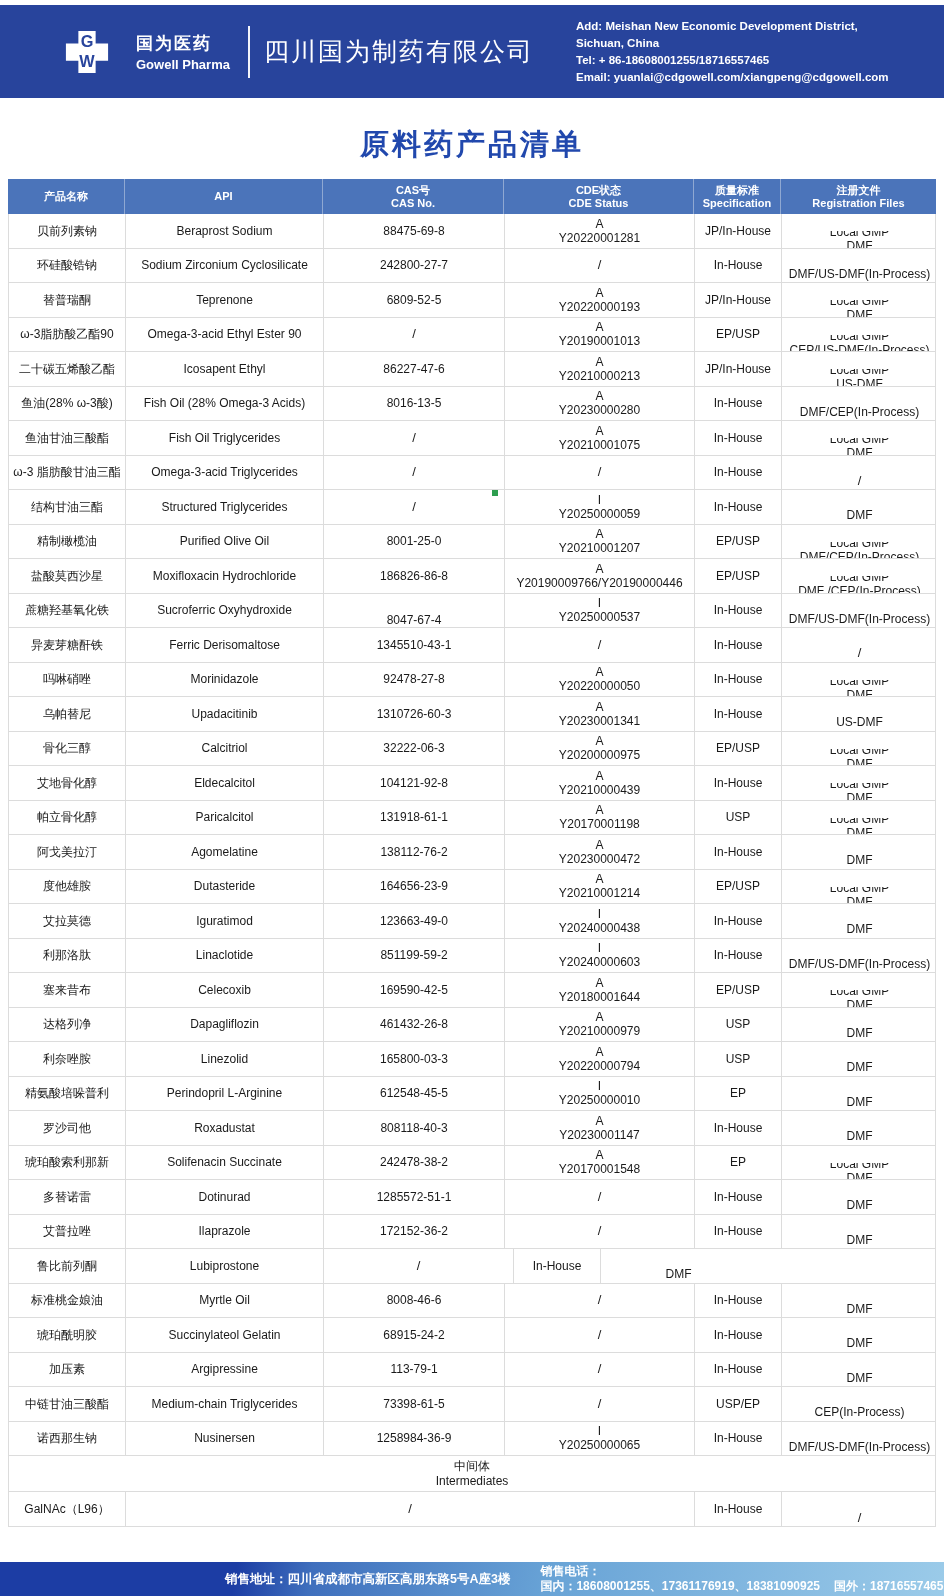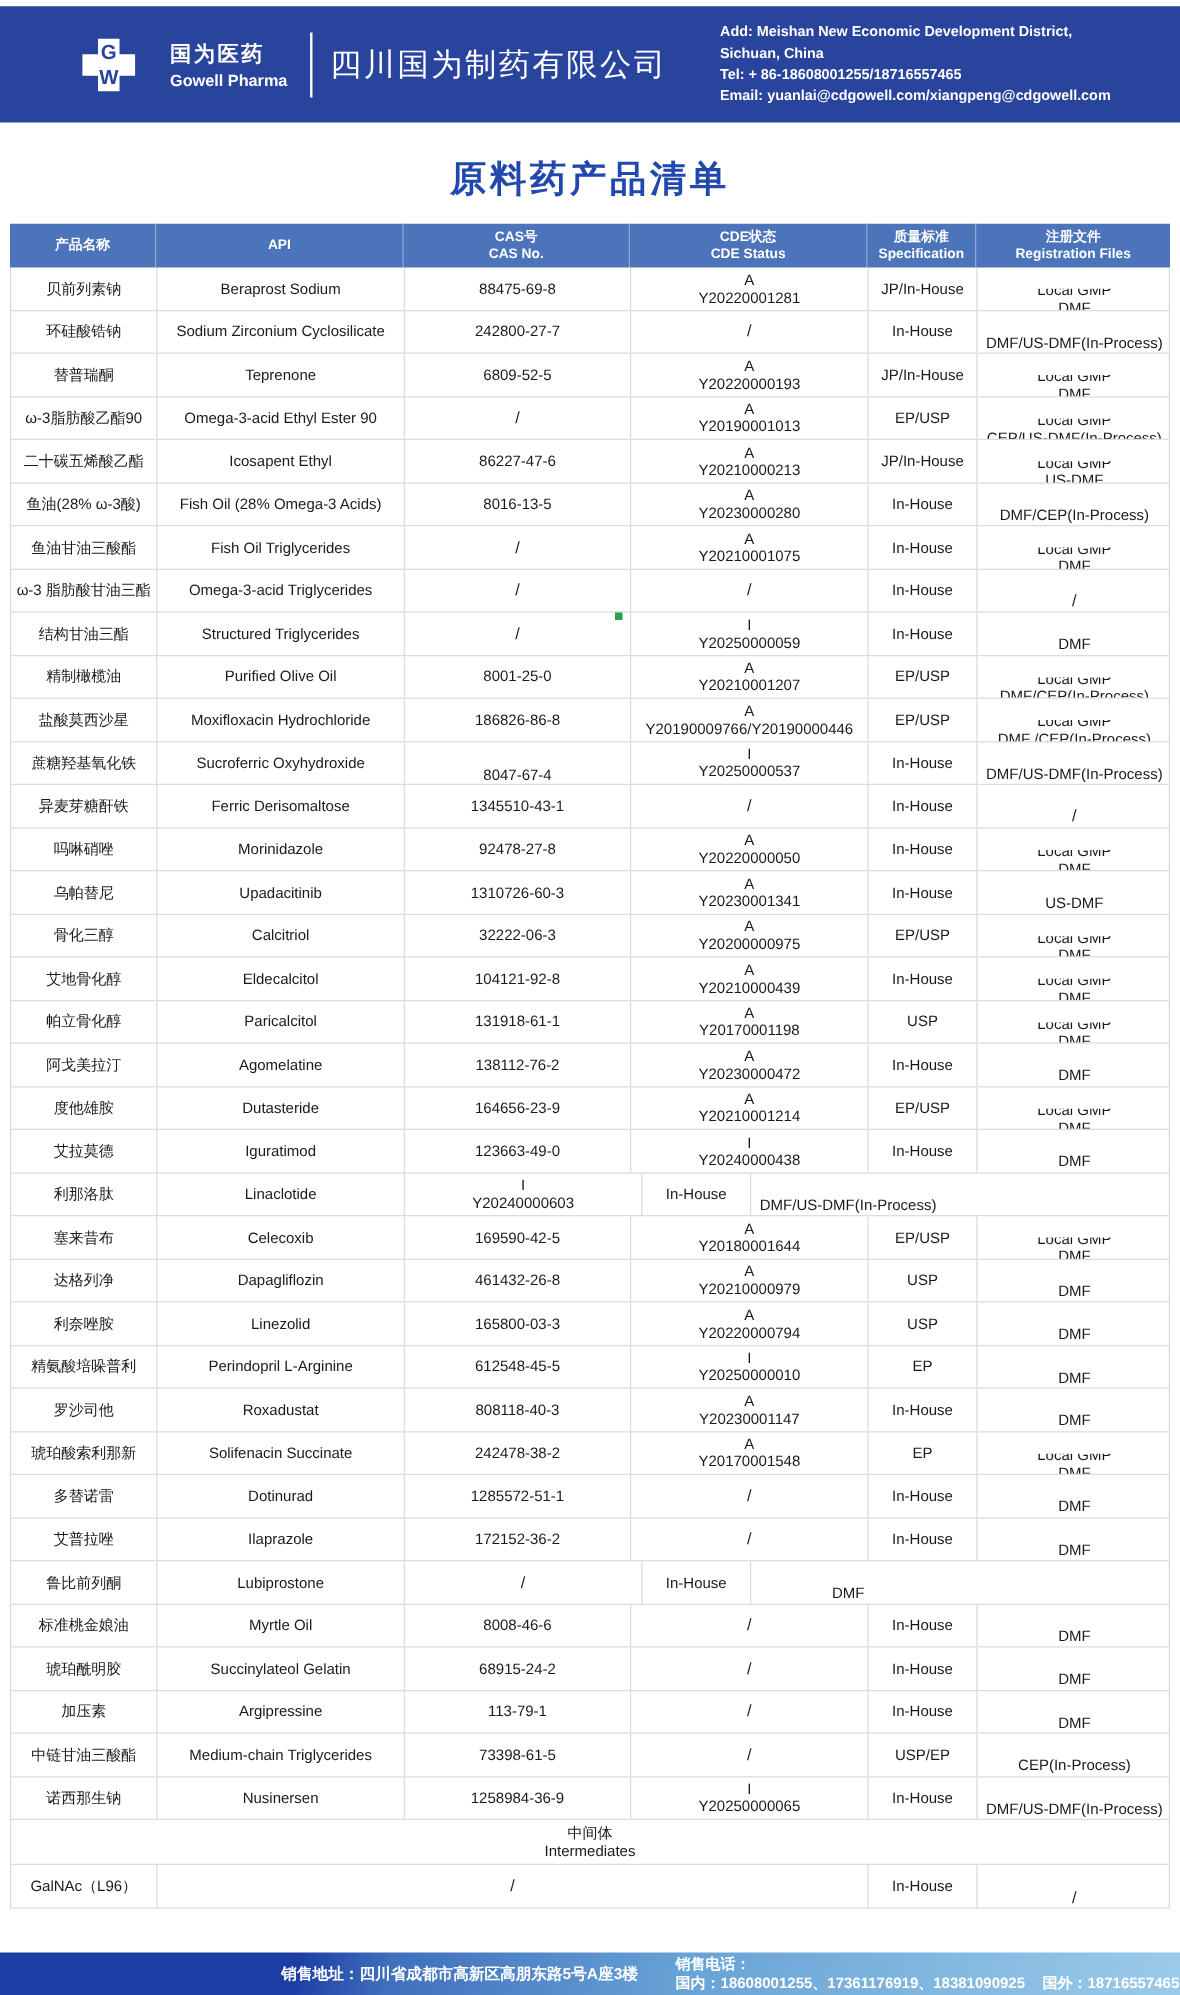--- a/index.html
+++ b/index.html
@@ -565,20 +565,23 @@
           <div>DMF</div>
         </div>
       </div>
       <div class="tr">
         <div class="td" style="width: 117px;">
           <div>利那洛肽</div>
         </div>
         <div class="td" style="width: 198px;">
           <div>Linaclotide</div>
         </div>
+        <div class="td" style="width: 181px;">
+          <div>851199-59-2</div>
+        </div>
         <div class="td" style="width: 190px;">
           <div>I</div>
           <div>Y20240000603</div>
         </div>
         <div class="td" style="width: 87px;">
           <div>In-House</div>
         </div>
         <div class="td" style="width: 155px;">
           <div>DMF/US-DMF(In-Process)</div>
         </div>

